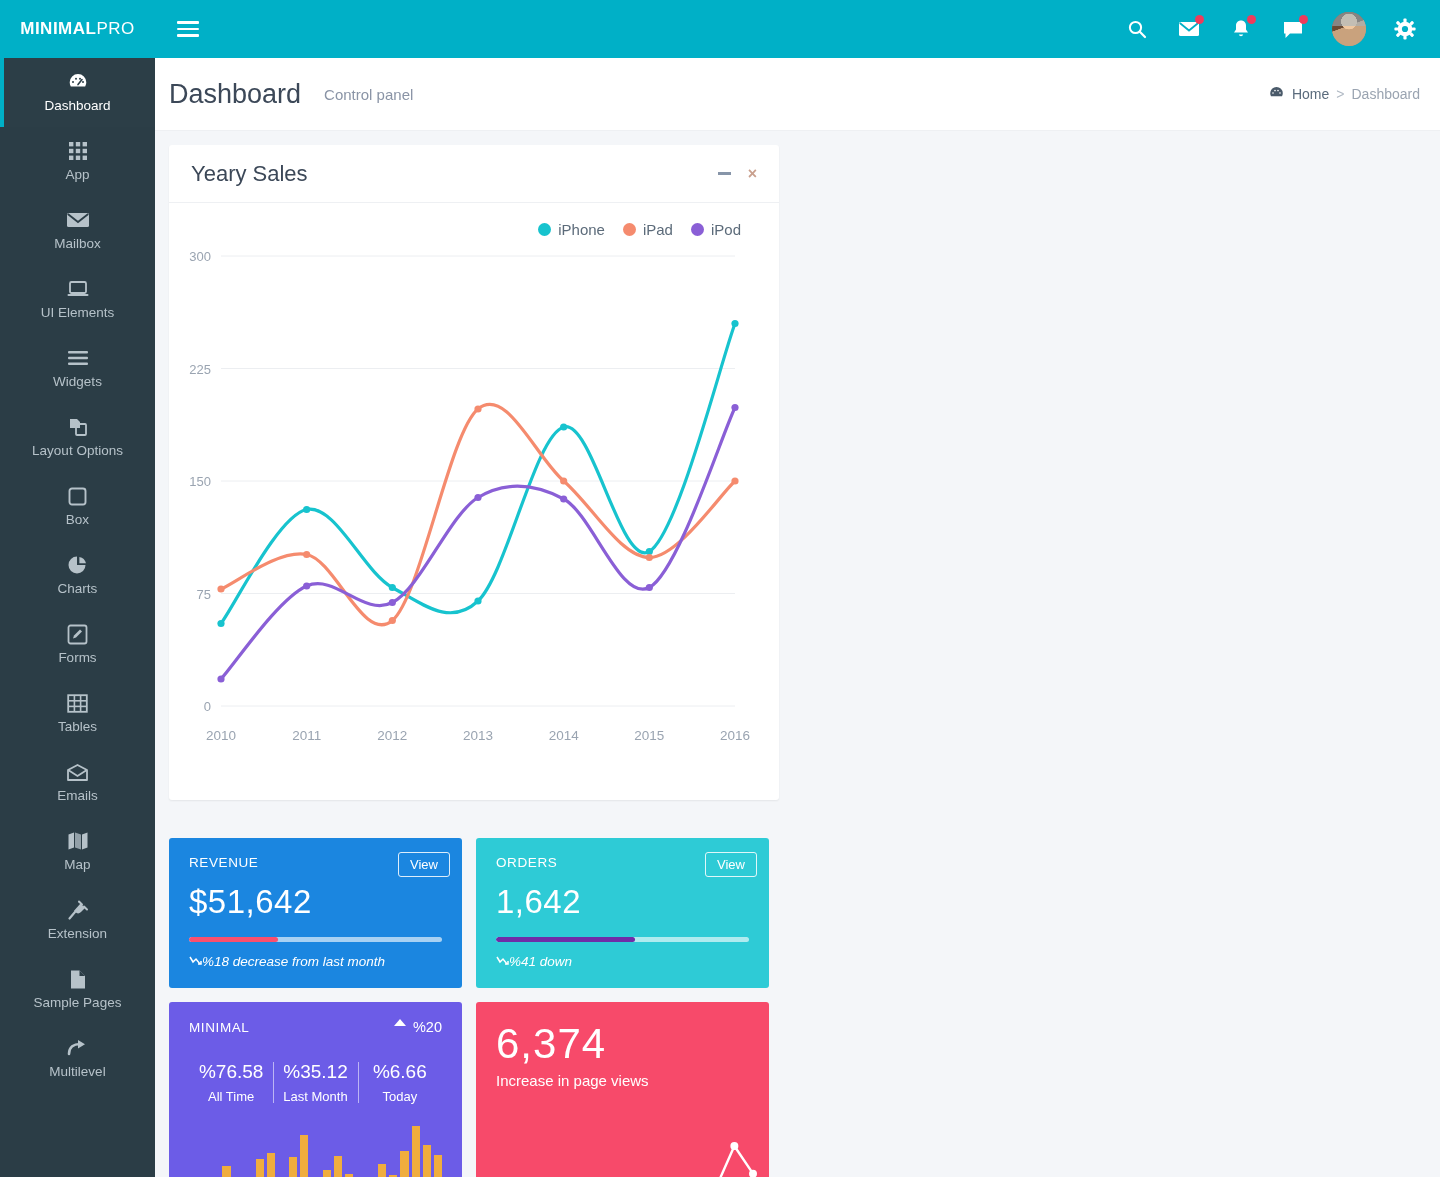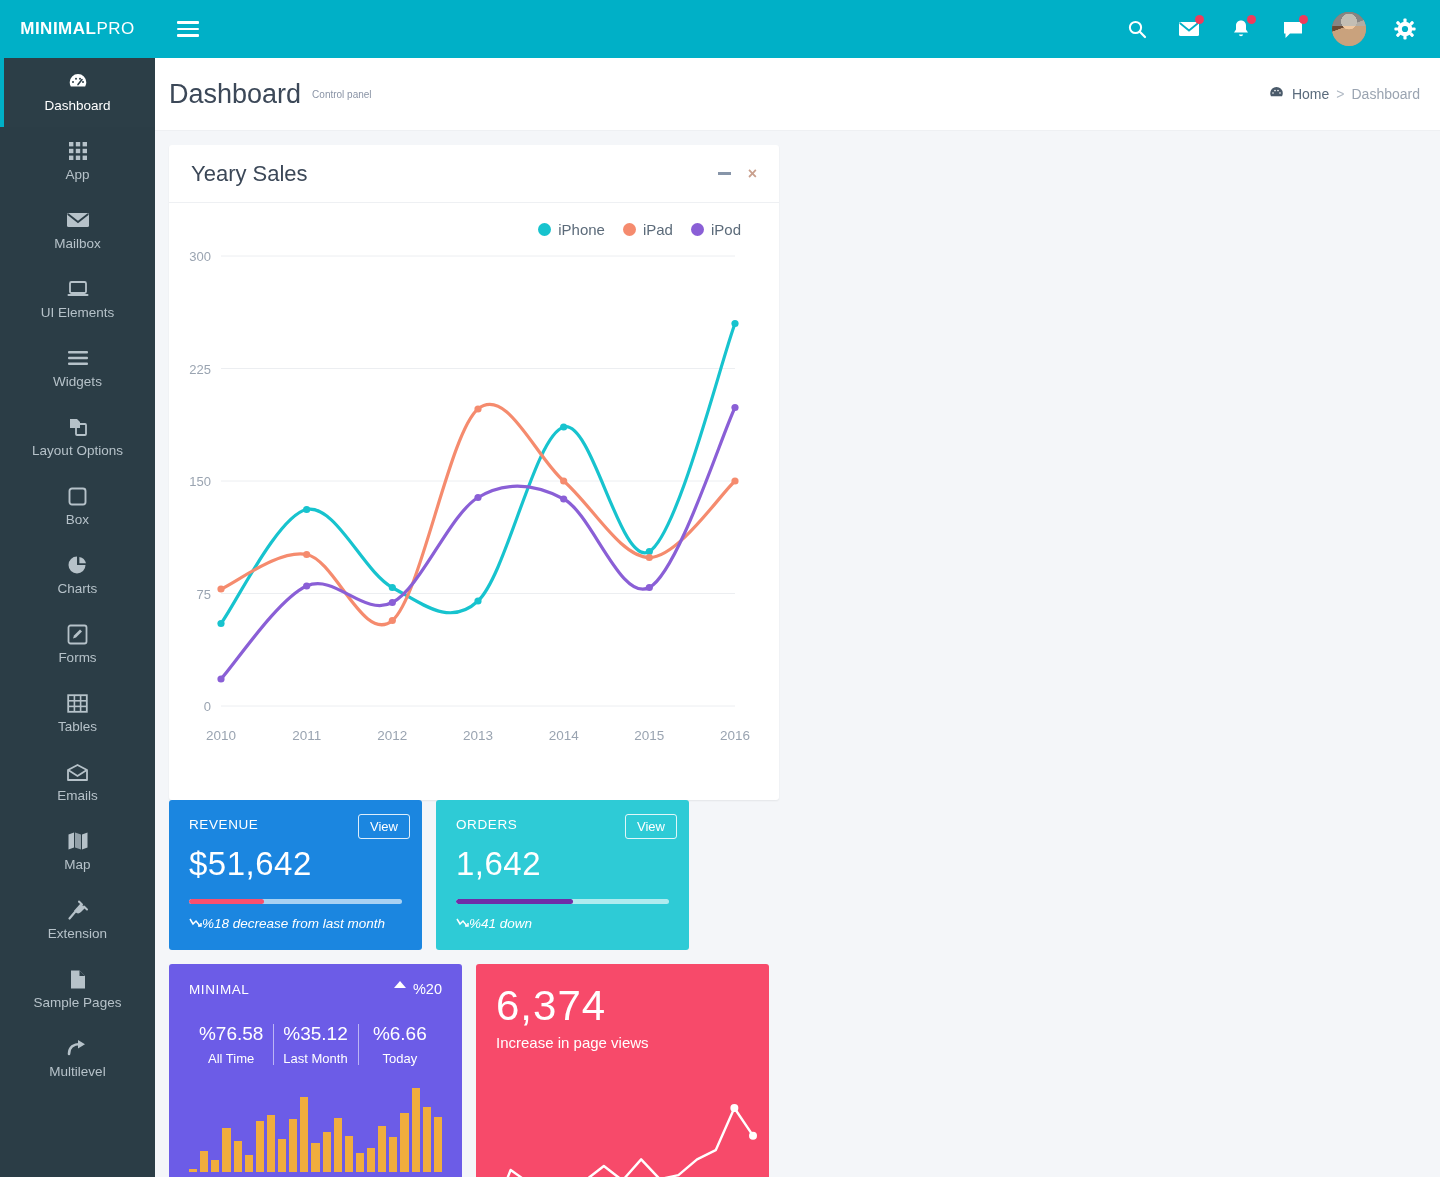--- a/index.html
+++ b/index.html
@@ -59,21 +59,21 @@
   }
   .nav-item svg{display:block;}
 
   
   .content{position:absolute; top:58px; left:155px; width:1285px; height:1119px;}
   .pagehead{
     height:73px; background:#fff; display:flex; align-items:center;
     padding:0 20px 0 14px; border-bottom:1px solid #eef0f3;
   }
   .pt{font-size:27px; font-weight:400; color:#3c4858;}
-  .ps{font-size:10px; color:#8a94a6; margin-left:11px;}
+  .ps{font-size:15px; color:#8a94a6; margin-left:23px;}
   .crumb{margin-left:auto; display:flex; align-items:center; gap:7px; font-size:14px; color:#5a6b7c;}
   .crumb .sep{color:#b0b9c4;}
   .crumb .cur{color:#9aa4b1;}
 
   .grid{padding:14px; display:flex; flex-wrap:wrap; gap:0;}
 
   .card{background:#fff; border-radius:3px; box-shadow:0 1px 2px rgba(0,0,0,.07);}
 
   
   .sales{width:610px; height:655px; margin-right:14px;}
@@ -81,21 +81,21 @@
   .sales-hd h3{font-size:22px; font-weight:400; color:#3c4858;}
   .hdtools{margin-left:auto; display:flex; align-items:center; gap:17px;}
   .mini{width:13px;height:2.5px;background:#8795a9;display:block;cursor:pointer;}
   .xbtn{color:#c9a08e;font-size:16px;font-weight:700;cursor:pointer;line-height:1;}
   .legend{display:flex; justify-content:flex-end; gap:18px; padding:18px 38px 0 0; font-size:15px; color:#5c6b7a;}
   .lg{display:flex;align-items:center;gap:7px;}
   .lgdot{width:13px;height:13px;border-radius:50%;display:block;}
 
   
   .rightcol{width:647px; display:flex; flex-wrap:wrap; gap:14px;}
-  .stat{width:253px; height:150px; border-radius:3px; padding:17px 20px; color:#fff; position:relative;}
+  .stat{width:293px; height:150px; border-radius:3px; padding:17px 20px; color:#fff; position:relative;margin-top:38px;}
   .stat .lbl{font-size:13.5px; letter-spacing:.6px;}
   .stat .viewbtn{
     position:absolute; right:12px; top:14px; border:1.5px solid rgba(255,255,255,.85);
     border-radius:3px; padding:4px 11px; font-size:13px; cursor:pointer;
   }
   .stat .big{font-size:33px; font-weight:400; margin-top:13px; letter-spacing:.5px;}
   .bar{height:5px; background:rgba(255,255,255,.62); border-radius:3px; margin-top:16px; overflow:hidden;}
   .bar i{display:block; height:100%; border-radius:3px;}
   .stat .sub{font-size:13.5px; margin-top:12px; display:flex; align-items:center; font-style:italic;}
 

